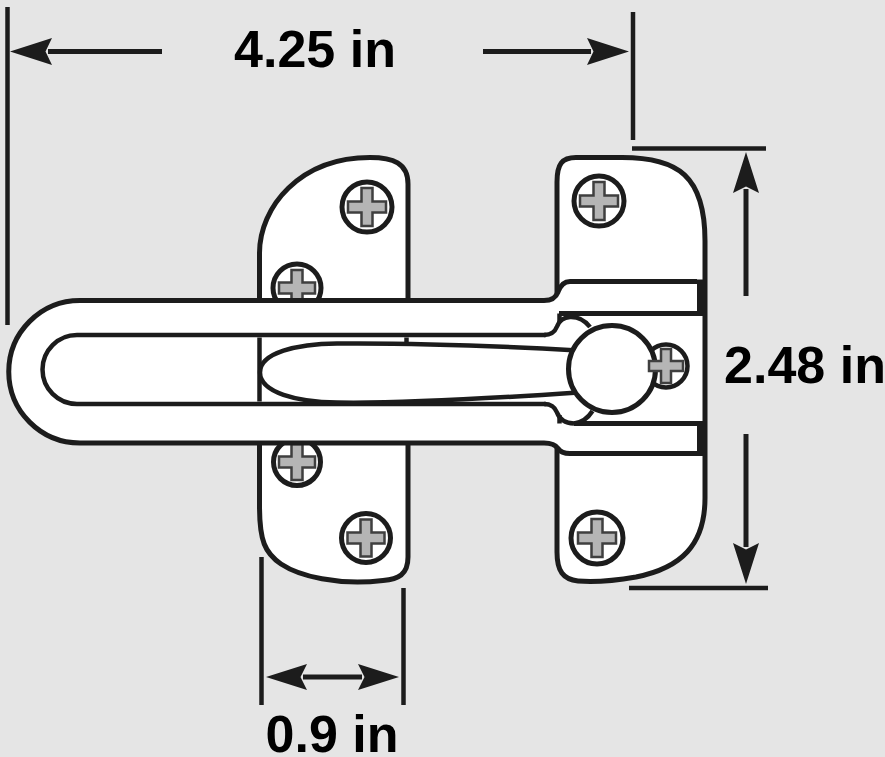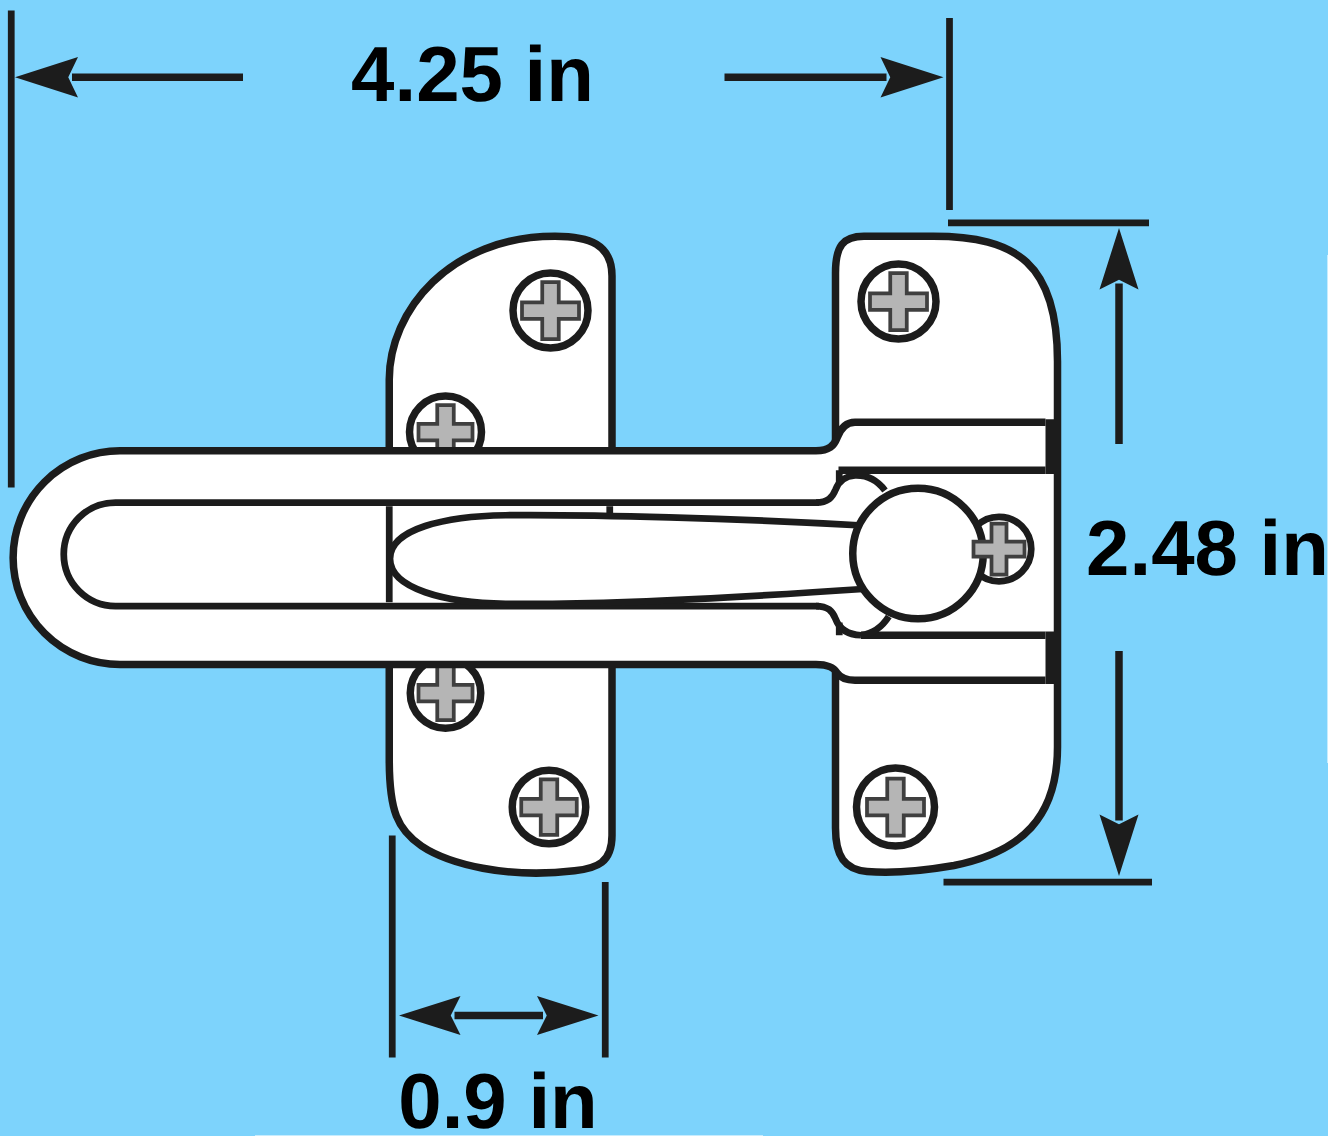--- a/index.html
+++ b/index.html
@@ -1,16 +1,16 @@
 <!DOCTYPE html>
 <html><head>
 <meta charset="utf-8">
 <style>
   html,body{margin:0;padding:0;background:#ffffff;}
-  .stage{position:relative;width:885px;height:757px;background:#7dd3fc;overflow:hidden;
+  .stage{position:relative;width:885px;height:757px;background:#e5e5e5;overflow:hidden;
          font-family:"Liberation Sans",sans-serif;}
   svg{display:block;}
   .ln{stroke:#1c1c1c;fill:none;stroke-linecap:butt;}
   .w5{stroke-width:5;}
   .w45{stroke-width:4.5;}
   .w7{stroke-width:7;}
   .white{fill:#ffffff;}
   .blk{fill:#1c1c1c;stroke:none;}
   .cross{fill:#b5b5b5;stroke:#3f3f3f;stroke-width:2.5;}
   .dim-label{font-family:"Liberation Sans",sans-serif;font-weight:bold;font-size:52px;fill:#000000;}

